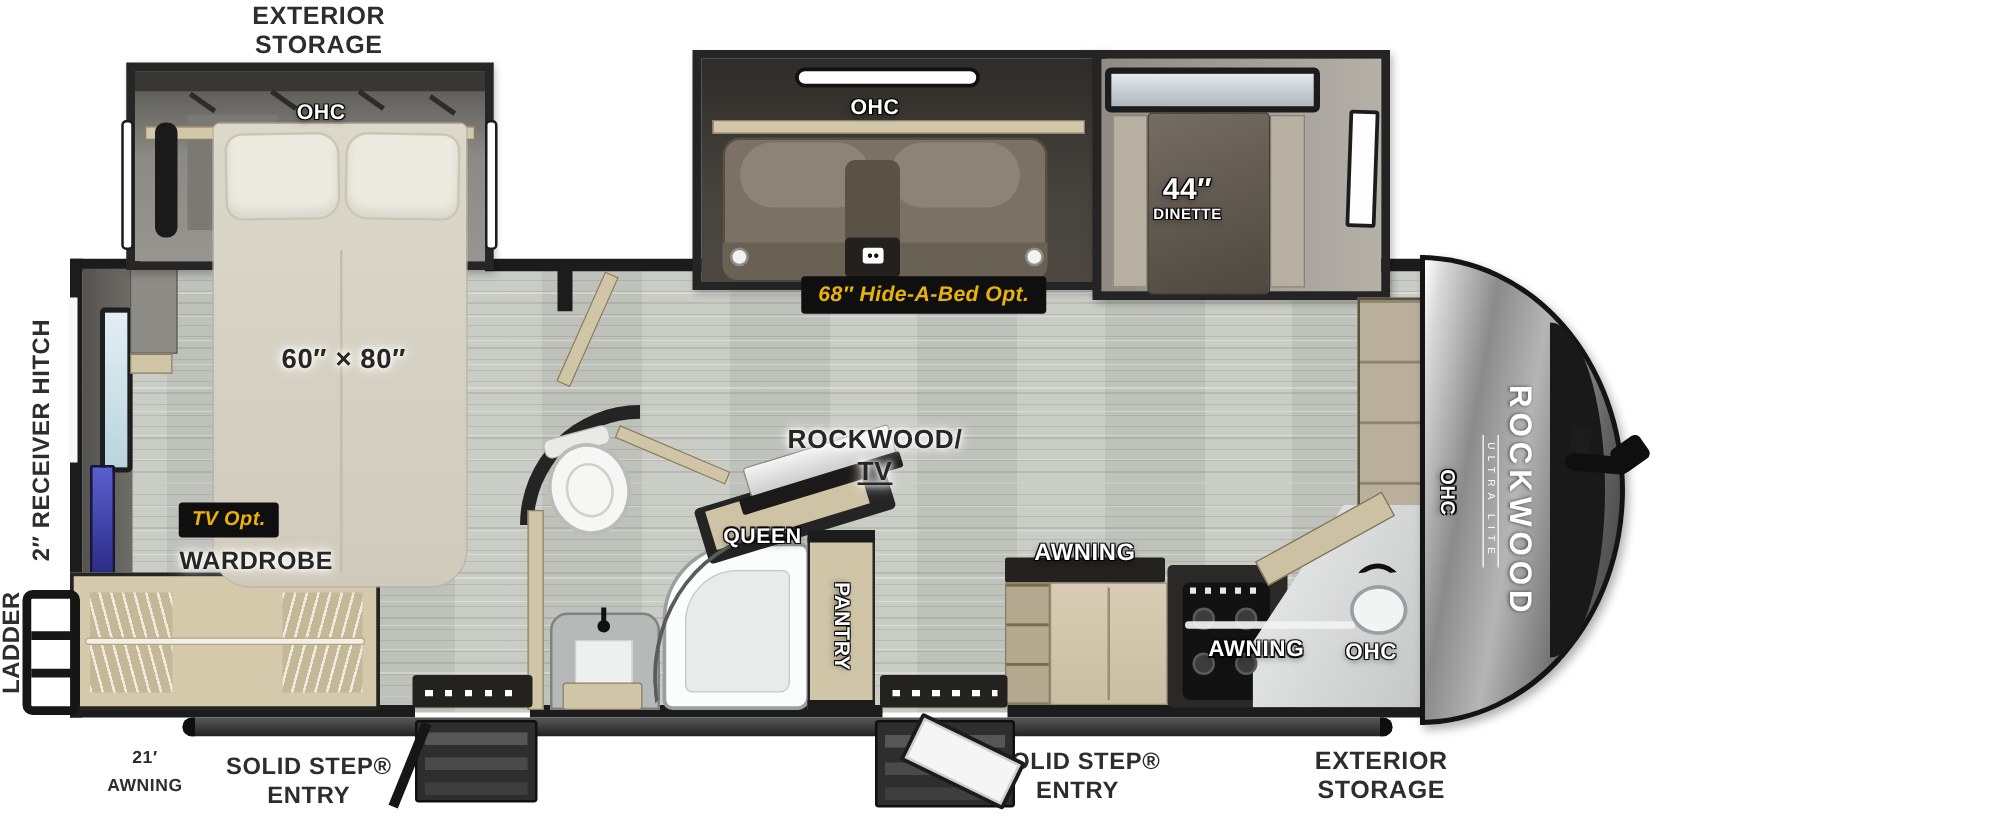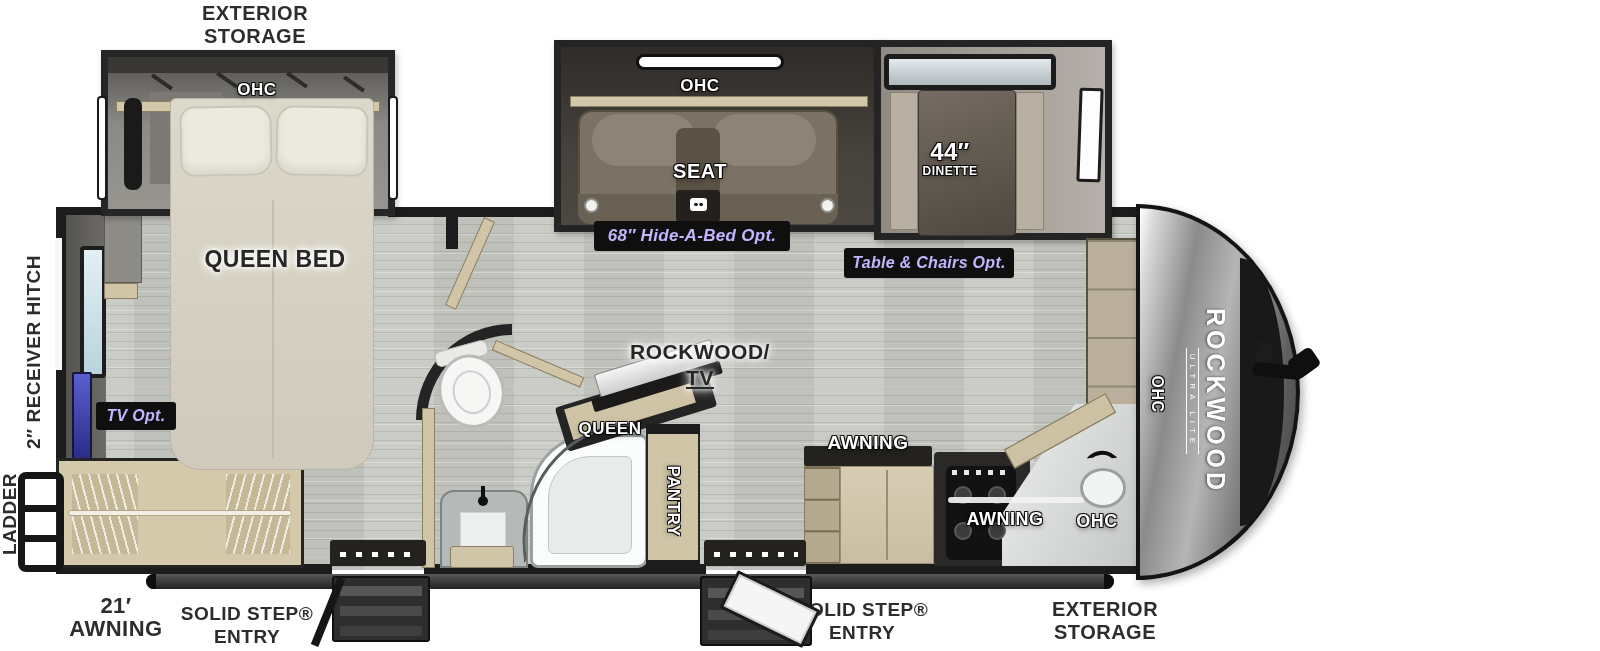--- a/index.html
+++ b/index.html
@@ -5,23 +5,23 @@
   html,body{margin:0;padding:0;background:#fff;}
   #canvas{position:relative;width:1600px;height:651px;background:#ffffff;
           font-family:"Liberation Sans", sans-serif;overflow:hidden;}
   .abs{position:absolute;box-sizing:border-box;}
   .wall{background:#1c1c1c;}
   .floor{background-color:#c7c9c3;
      background-image:repeating-linear-gradient(180deg, rgba(255,255,255,.30) 0 1px, transparent 1px 19px),
                       repeating-linear-gradient(180deg, rgba(92,90,84,.16) 0 1px, transparent 1px 9px),
                       repeating-linear-gradient(90deg, rgba(255,255,255,.05) 0 70px, rgba(40,40,38,.05) 70px 150px);}
   .tan{background:#d1c5a8;border:1px solid #8a7f63;}
-  .chip{background:#0f0f0f;color:#c4b5fd;font-style:italic;font-weight:700;
+  .chip{background:#0f0f0f;color:#eab308;font-style:italic;font-weight:700;
         display:flex;align-items:center;justify-content:center;border-radius:3px;
-        letter-spacing:.3px;}
+        letter-spacing:.3px;margin-left:47px;}
   .lblw{color:#fff;font-weight:700;text-align:center;letter-spacing:.5px;
         text-shadow:-1px -1px 0 rgba(0,0,0,.85),1px -1px 0 rgba(0,0,0,.85),
                     -1px 1px 0 rgba(0,0,0,.85),1px 1px 0 rgba(0,0,0,.85),0 2px 5px rgba(0,0,0,.55);}
   .lbld{color:#262626;font-weight:700;text-align:center;letter-spacing:.5px;
         text-shadow:0 0 4px #fff,0 0 8px #fff,0 0 12px #fff;}
   .lblx{color:#2d2d2d;font-weight:700;text-align:center;letter-spacing:.5px;line-height:23px;}
   .ctr{display:flex;align-items:center;justify-content:center;}
 </style>
 </head>
 <body>
@@ -56,47 +56,45 @@
   <div class="abs" style="left:97px;top:96px;width:10px;height:104px;background:#fff;border:2px solid #1b1b1b;border-radius:4px;z-index:4;"></div>
   <div class="abs" style="left:388px;top:96px;width:10px;height:104px;background:#fff;border:2px solid #1b1b1b;border-radius:4px;z-index:4;"></div>
   <div class="abs" style="left:124px;top:98px;width:18px;height:92px;background:#1a1a1a;border-radius:8px;z-index:4;"></div>
 
   <div class="abs" style="left:170px;top:98px;width:204px;height:372px;background:linear-gradient(#dcd8ca,#cfcabb);border:1px solid #b9b4a5;border-radius:6px 6px 30px 30px;z-index:4;"></div>
   <div class="abs" style="left:272px;top:200px;width:2px;height:258px;background:#c2bdae;z-index:5;"></div>
   <div class="abs" style="left:180px;top:106px;width:92px;height:70px;background:#eceade;border:2px solid #c9c5b8;border-radius:14px 18px 18px 14px;transform:rotate(-1deg);z-index:5;box-shadow:inset 0 -6px 8px rgba(0,0,0,.08);"></div>
   <div class="abs" style="left:276px;top:106px;width:92px;height:70px;background:#eceade;border:2px solid #c9c5b8;border-radius:18px 14px 14px 18px;transform:rotate(1deg);z-index:5;box-shadow:inset 0 -6px 8px rgba(0,0,0,.08);"></div>
 
   <div class="abs lblw ctr" style="left:222px;top:80px;width:70px;height:20px;font-size:17px;z-index:6;">OHC</div>
-  <div class="abs lbld" style="left:160px;top:246px;width:230px;height:24px;font-size:23px;z-index:6;">QUEEN BED</div>
+  <div class="abs lbld" style="left:160px;top:274px;width:230px;height:24px;font-size:22px;z-index:6;">60″ × 80″</div>
 
   <div class="abs" style="left:554px;top:40px;width:330px;height:192px;border:7px solid #242424;background:linear-gradient(180deg,#2f2c29,#46423d 60%,#4c4841);box-shadow:2px 3px 6px rgba(0,0,0,.25);z-index:3;"></div>
   <div class="abs" style="left:636px;top:54px;width:148px;height:16px;background:#fdfdfd;border:3px solid #111;border-radius:8px;z-index:4;"></div>
   <div class="abs" style="left:570px;top:96px;width:298px;height:11px;background:#d3c7a9;border:1px solid #8a7f63;z-index:4;"></div>
   <div class="abs" style="left:578px;top:110px;width:260px;height:112px;background:#7b7265;border:2px solid #55503f;border-radius:14px;z-index:4;"></div>
   <div class="abs" style="left:592px;top:114px;width:104px;height:52px;background:#8d8477;border-radius:26px;z-index:5;"></div>
   <div class="abs" style="left:712px;top:114px;width:104px;height:52px;background:#8d8477;border-radius:26px;z-index:5;"></div>
   <div class="abs" style="left:676px;top:128px;width:44px;height:86px;background:#5b5246;border-radius:8px;z-index:5;"></div>
   <div class="abs" style="left:578px;top:194px;width:260px;height:30px;background:#6a6155;border-radius:0 0 12px 12px;z-index:5;"></div>
   <div class="abs" style="left:584px;top:198px;width:15px;height:15px;background:#f2f2f0;border:2px solid #8d8d8a;border-radius:50%;z-index:6;"></div>
   <div class="abs" style="left:820px;top:198px;width:15px;height:15px;background:#f2f2f0;border:2px solid #8d8d8a;border-radius:50%;z-index:6;"></div>
   <div class="abs" style="left:676px;top:190px;width:44px;height:32px;background:#23201d;border-radius:4px;z-index:6;"></div>
   <div class="abs" style="left:690px;top:198px;width:17px;height:13px;background:#fff;border-radius:3px;z-index:7;background-image:radial-gradient(circle at 35% 50%, #111 1.5px, transparent 2px),radial-gradient(circle at 65% 50%, #111 1.5px, transparent 2px);"></div>
-  <div class="abs lblw" style="left:590px;top:160px;width:220px;height:22px;font-size:20px;z-index:7;">SEAT</div>
   <div class="abs lblw ctr" style="left:665px;top:76px;width:70px;height:20px;font-size:17px;z-index:7;">OHC</div>
   <div class="abs chip" style="left:594px;top:221px;width:196px;height:30px;font-size:17px;z-index:8;">68″ Hide-A-Bed Opt.</div>
 
   <div class="abs" style="left:874px;top:40px;width:238px;height:200px;border:7px solid #242424;background:linear-gradient(90deg,#8f8b84,#a5a099 60%,#b5b0a8);box-shadow:2px 3px 6px rgba(0,0,0,.25);z-index:3;"></div>
   <div class="abs" style="left:884px;top:54px;width:172px;height:36px;background:linear-gradient(#e3e9ec,#aeb8bd);border:5px solid #1c1c1c;border-radius:5px;z-index:4;"></div>
   <div class="abs" style="left:890px;top:92px;width:28px;height:138px;background:#b6afa2;border:1px solid #8a836f;z-index:4;"></div>
   <div class="abs" style="left:918px;top:90px;width:98px;height:146px;background:linear-gradient(160deg,#756c62,#4e4840);border:1px solid #3a352e;border-radius:4px;z-index:4;"></div>
   <div class="abs" style="left:1016px;top:92px;width:28px;height:138px;background:#b6afa2;border:1px solid #8a836f;z-index:4;"></div>
   <div class="abs" style="left:1078px;top:88px;width:24px;height:94px;background:#fdfdfd;border:3px solid #1c1c1c;border-radius:3px;transform:rotate(2deg);z-index:4;"></div>
   <div class="abs lblw" style="left:880px;top:138px;width:140px;height:24px;font-size:24px;z-index:7;">44″</div>
   <div class="abs lblw" style="left:880px;top:164px;width:140px;height:24px;font-size:12px;z-index:7;">DINETTE</div>
-  <div class="abs chip" style="left:844px;top:248px;width:170px;height:30px;font-size:16px;z-index:8;">Table &amp; Chairs Opt.</div>
 
   <div class="abs" style="left:416px;top:324px;width:96px;height:96px;border-top:11px solid #242424;border-left:11px solid #242424;border-top-left-radius:96px;z-index:3;"></div>
   <div class="abs tan" style="left:422px;top:408px;width:13px;height:160px;z-index:3;"></div>
   <div class="abs wall" style="left:446px;top:213px;width:12px;height:36px;z-index:3;"></div>
 
   <div class="abs" style="left:436px;top:342px;width:72px;height:94px;transform:rotate(-15deg);z-index:4;">
     <div class="abs" style="left:8px;top:2px;width:54px;height:16px;background:#e9e9e6;border:1px solid #b9bcba;border-radius:6px;"></div>
     <div class="abs" style="left:2px;top:12px;width:66px;height:74px;background:#f6f6f4;border:3px solid #b9bcba;border-radius:50%;"></div>
     <div class="abs" style="left:16px;top:28px;width:38px;height:44px;border:2px solid #ccd0ce;border-radius:50%;"></div>
   </div>
@@ -124,20 +122,21 @@
 
   <div class="abs" style="left:646px;top:430px;width:54px;height:138px;background:#d1c5a8;border:2px solid #262626;z-index:3;"></div>
   <div class="abs wall" style="left:646px;top:424px;width:54px;height:10px;z-index:4;"></div>
   <div class="abs wall" style="left:646px;top:560px;width:54px;height:8px;z-index:4;"></div>
   <div class="abs lblw ctr" style="left:613px;top:490px;width:120px;height:22px;font-size:17px;transform:rotate(90deg);z-index:6;">PANTRY</div>
 
   <div class="abs" style="left:56px;top:458px;width:248px;height:110px;background:#d5c9ab;border:3px solid #242424;z-index:3;"></div>
   <div class="abs" style="left:72px;top:474px;width:66px;height:80px;background:#c4b897;background-image:repeating-linear-gradient(75deg,#efeadf 0 2px,transparent 2px 9px);z-index:4;"></div>
   <div class="abs" style="left:226px;top:474px;width:64px;height:80px;background:#c4b897;background-image:repeating-linear-gradient(105deg,#efeadf 0 2px,transparent 2px 9px);z-index:4;"></div>
   <div class="abs" style="left:68px;top:510px;width:224px;height:6px;background:#f3efe4;border:1px solid #b0a687;border-radius:3px;z-index:5;"></div>
+  <div class="abs lbld" style="left:110px;top:438px;width:190px;height:24px;font-size:20px;z-index:6;">WARDROBE</div>
   <div class="abs chip" style="left:96px;top:402px;width:80px;height:28px;font-size:16px;z-index:8;">TV Opt.</div>
 
   <div class="abs" style="left:804px;top:446px;width:128px;height:20px;background:#24221f;border-radius:2px;z-index:3;"></div>
   <div class="abs" style="left:804px;top:466px;width:36px;height:98px;background:#b4a98e;border:1px solid #857a60;background-image:linear-gradient(#776c52 2px,transparent 2px);background-size:100% 33%;z-index:3;"></div>
   <div class="abs" style="left:840px;top:466px;width:94px;height:98px;background:linear-gradient(#d8cdb4,#c9bda2);border:1px solid #9a8f74;z-index:3;"></div>
   <div class="abs" style="left:886px;top:470px;width:2px;height:90px;background:#9a8e72;z-index:4;"></div>
   <div class="abs lblw ctr" style="left:820px;top:432px;width:96px;height:22px;font-size:19px;z-index:6;">AWNING</div>
 
   <div class="abs" style="left:934px;top:452px;width:96px;height:114px;background:#2b2927;border-radius:4px;z-index:3;"></div>
   <div class="abs" style="left:946px;top:466px;width:70px;height:94px;background:#121212;border-radius:6px;z-index:4;"></div>
@@ -195,21 +194,21 @@
   </div>
 
   <div class="abs lblx" style="left:175px;top:2px;width:160px;height:46px;font-size:20px;">
     <div>EXTERIOR</div>
     <div>STORAGE</div>
   </div>
 
   <div class="abs lblx" style="left:-86px;top:340px;width:240px;height:24px;font-size:19px;transform:rotate(-90deg);">2″ RECEIVER HITCH</div>
   <div class="abs lblx" style="left:-50px;top:502px;width:120px;height:24px;font-size:19px;transform:rotate(-90deg);">LADDER</div>
 
-  <div class="abs lblx" style="left:64px;top:594px;width:104px;height:46px;font-size:22px;">
+  <div class="abs lblx" style="left:64px;top:594px;width:104px;height:46px;font-size:14px;">
     <div>21′</div>
     <div>AWNING</div>
   </div>
 
   <div class="abs lblx" style="left:162px;top:602px;width:170px;height:46px;font-size:19px;">
     <div>SOLID STEP®</div>
     <div>ENTRY</div>
   </div>
 
   <div class="abs lblx" style="left:777px;top:598px;width:170px;height:46px;font-size:19px;">

